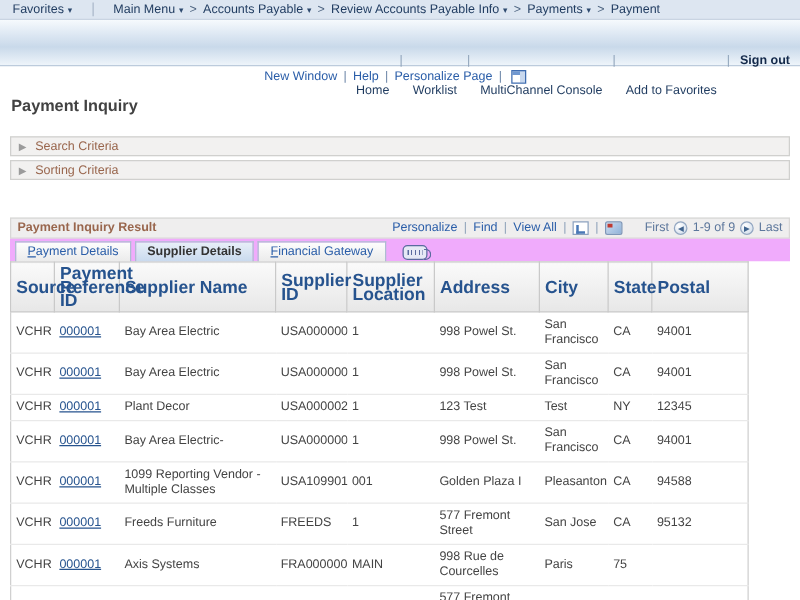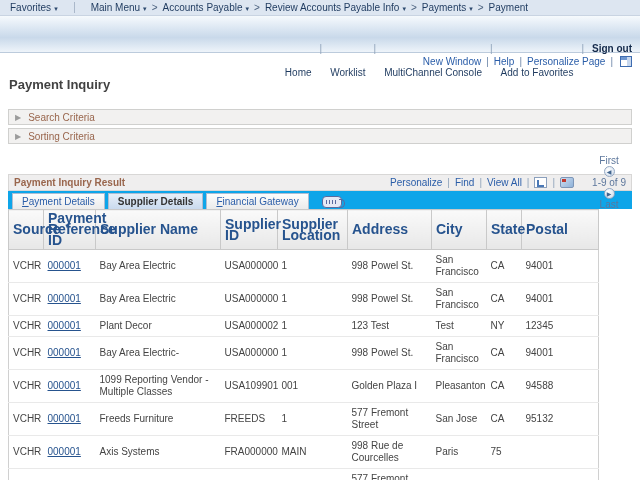--- a/index.html
+++ b/index.html
@@ -19,21 +19,21 @@
     background:linear-gradient(180deg,#f6fafd 0%,#dbe6f2 35%,#c9d9ea 60%,#eef4fa 100%);
     border-bottom:1px solid #bccbdc; }
   .band-links { position:absolute; top:3px; right:8px; display:flex; align-items:center; color:#1e3a5f; }
   .band-links .hl { cursor:pointer; white-space:nowrap;margin-top:48px; }
   .hl-sep { margin:0 8px; color:#8fa3ba; }
   .signout { font-weight:bold; color:#13294a; cursor:pointer; }
   .logo { position:absolute; left:10px; top:13px; font-size:16px; font-weight:bold;
     color:#e31a1d; letter-spacing:1px; }
 
   
-  .pagebar { display:flex; justify-content:flex-end; align-items:center;
+  .pagebar { display:flex; justify-content:center; align-items:center;
     padding:3px 8px 0 0; color:#2a5da8; }
   .pagebar .pl { cursor:pointer; }
   .pl-sep { margin:0 5px; color:#6c86a8; }
   .mini-grid-icon { width:12px; height:11px; border:1px solid #3e6cb0; background:
     linear-gradient(180deg,#6f97d0 0 3px, #fff 3px); display:inline-block; margin-left:2px;
     box-shadow:inset -4px 0 0 #c8d8ee; cursor:pointer; }
 
   h1.title { font-size:13px; font-weight:bold; color:#424242; margin:10px 0 0 9px; }
 
   
@@ -52,28 +52,28 @@
   .rh-right .rl { cursor:pointer; }
   .rl-sep { margin:0 5px; color:#8fa3ba; }
   .icon-popup { width:13px; height:11px; border:1px solid #8ba0bd; background:#fff;
     display:inline-block; position:relative; cursor:pointer; }
   .icon-popup:before { content:""; position:absolute; left:2px; top:2px; width:5px; height:5px;
     border-left:2px solid #4a78b6; border-bottom:2px solid #4a78b6; }
   .icon-download { width:14px; height:11px; border:1px solid #7d96b8; border-radius:2px;
     background:linear-gradient(135deg,#cdddf0,#8fb2d9); display:inline-block; position:relative; cursor:pointer; }
   .icon-download:before { content:""; position:absolute; left:1px; top:1px; width:4px; height:3px;
     background:#c03a30; }
-  .pager { display:flex; align-items:center; margin-left:18px; color:#5d779c;flex-direction:column; }
+  .pager { display:flex; align-items:center; margin-left:18px; color:#5d779c; }
   .pgbtn { width:11px; height:11px; border-radius:50%; border:1px solid #93a7c2;
     background:radial-gradient(circle at 35% 30%,#ffffff,#ccd9e9); color:#41648e; font-size:6px;
     display:inline-flex; align-items:center; justify-content:center; margin:0 4px; cursor:pointer; }
   .pg-range { color:#5d779c; }
 
   
-  .tabs { display:flex; align-items:flex-end; background:#0ea5e9; padding:2px 0 0 4px; height:18px;text-align:center; }
+  .tabs { display:flex; align-items:flex-end; background:#f0abfc; padding:2px 0 0 4px; height:18px;text-align:center; }
   .tab { border:1px solid #aebdd2; border-bottom:none; padding:2px 9px 2px 9px; margin-right:3px;
     background:linear-gradient(180deg,#fdfdfd,#ebebeb); color:#2a5da8; cursor:pointer; white-space:nowrap; }
   .tab.active { background:linear-gradient(180deg,#e8eff8,#c9daee); color:#333; font-weight:bold; }
   .icon-keyboard { width:20px; height:12px; border:1px solid #5a6a9e; border-radius:4px;
     background:#e6e9f5; margin:0 0 1px 10px; position:relative; cursor:pointer; }
   .icon-keyboard:before { content:""; position:absolute; left:3px; top:3px; right:3px; bottom:3px;
     background:repeating-linear-gradient(90deg,#5a6a9e 0 1px, transparent 1px 3px); }
   .icon-keyboard:after { content:""; position:absolute; right:-4px; top:2px; width:5px; height:7px;
     border:1px solid #5a6a9e; border-left:none; border-radius:0 5px 5px 0; }
 

